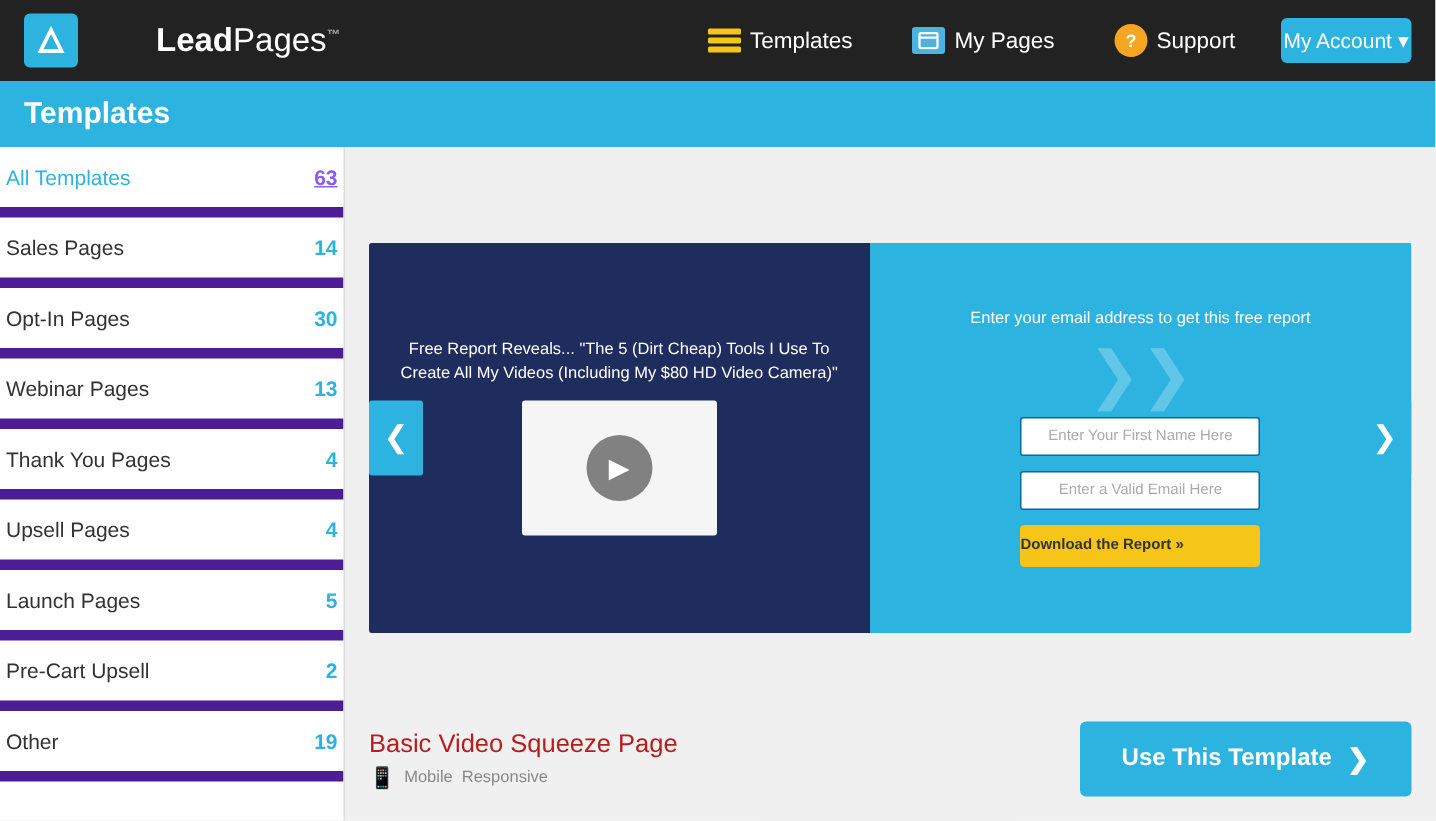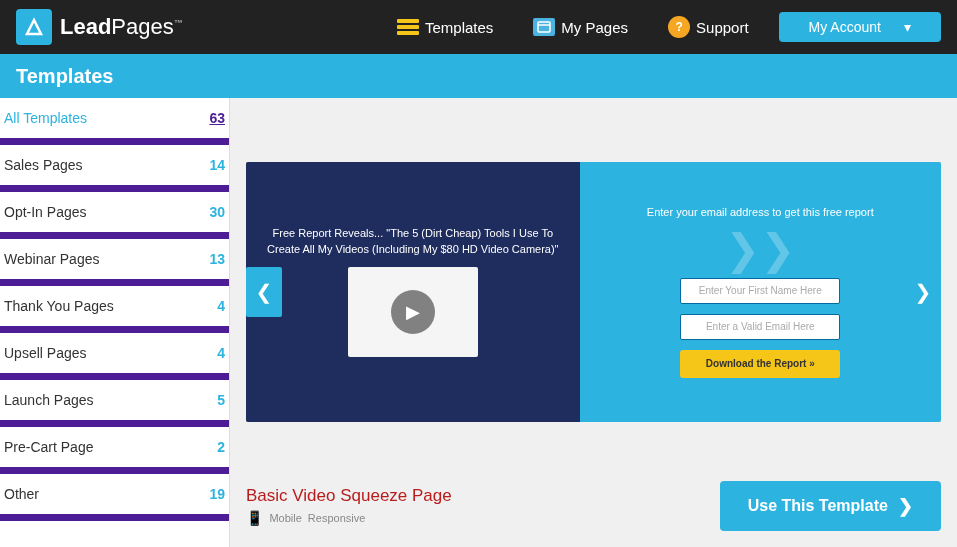--- a/index.html
+++ b/index.html
@@ -20,21 +20,21 @@
       gap: 8px;
       flex: 1;
     }
     #logo-icon {
       width: 36px; height: 36px;
       background: #2db3e0;
       border-radius: 4px;
       display: flex; align-items: center; justify-content: center;
       color: white; font-weight: bold; font-size: 18px;
     }
-    #logo-text { color: white; font-size: 22px; font-weight: bold; }
+    #logo-text { color: white; font-size: 22px; font-weight: bold; margin-left: 44px; }
     #logo-text span { color: white; font-weight: normal; }
     .nav-item {
       display: flex; align-items: center; gap: 6px;
       color: white; cursor: pointer; padding: 6px 10px;
       font-size: 15px;
     }
     .nav-icon-templates {
       width: 22px; height: 16px; display: inline-flex; flex-direction: column; justify-content: space-between;
     }
     .nav-icon-templates span {
@@ -45,25 +45,25 @@
       display: inline-flex; align-items: center; justify-content: center;
     }
     .support-icon {
       width: 22px; height: 22px; border-radius: 50%; background: #f5a623;
       display: inline-flex; align-items: center; justify-content: center;
       color: white; font-weight: bold; font-size: 12px;
     }
     #my-account-btn {
       background: #2db3e0;
       color: white;
-      padding: 7px 30px;
+      padding: 7px 2px;
       border-radius: 4px;
       cursor: pointer;
       font-size: 14px;
-      display: flex; align-items: center; gap: 23px;
+      display: flex; align-items: center; gap: 4px;
     }
 
     
     #title-bar {
       background: #2db3e0;
       height: 44px;
       display: flex; align-items: center;
       padding: 0 16px;
     }
     #page-title {
@@ -87,21 +87,21 @@
     }
     .sidebar-item {
       display: flex; justify-content: space-between; align-items: center;
       padding: 12px 4px;
       border-bottom: 7px solid #4c1d95;
       cursor: pointer;
       color: #333;
     }
     .sidebar-item.active { color: #2db3e0; }
     .sidebar-item .count { color: #2db3e0; font-weight: bold; }
-    .sidebar-item.active .count { color: #4c1d95; text-decoration: underline; }
+    .sidebar-item.active .count { color: #8b5cf6; text-decoration: underline; }
 
     
     #content {
       flex: 1;
       background: #f0f0f0;
       display: flex;
       flex-direction: column;
       padding: 16px;
       overflow: hidden;
     }
@@ -180,21 +180,21 @@
       width: 160px; height: 26px;
       background: white; border: 1px solid #0369a1;
       border-radius: 2px;
       display: flex; align-items: center; justify-content: center;
       color: #aaa; font-size: 10px;
     }
     .cta-button-preview {
       width: 160px; height: 28px;
       background: #f5c518;
       border-radius: 3px;
-      display: flex; align-items: center; justify-content: center;
+      display: flex; align-items: center; 
       color: #333; font-size: 10px; font-weight: bold;
       cursor: pointer;
     }
 
     
     .nav-arrow {
       position: absolute;
       top: 50%;
       transform: translateY(-50%);
       width: 36px; height: 50px;
@@ -307,21 +307,21 @@
     </div>
     <div class="sidebar-item">
       <span>Upsell Pages</span>
       <span class="count">4</span>
     </div>
     <div class="sidebar-item">
       <span>Launch Pages</span>
       <span class="count">5</span>
     </div>
     <div class="sidebar-item">
-      <span>Pre-Cart Page</span>
+      <span>Pre-Cart Upsell</span>
       <span class="count">2</span>
     </div>
     <div class="sidebar-item">
       <span>Other</span>
       <span class="count">19</span>
     </div>
   </div>
 
   <div id="content">
 

